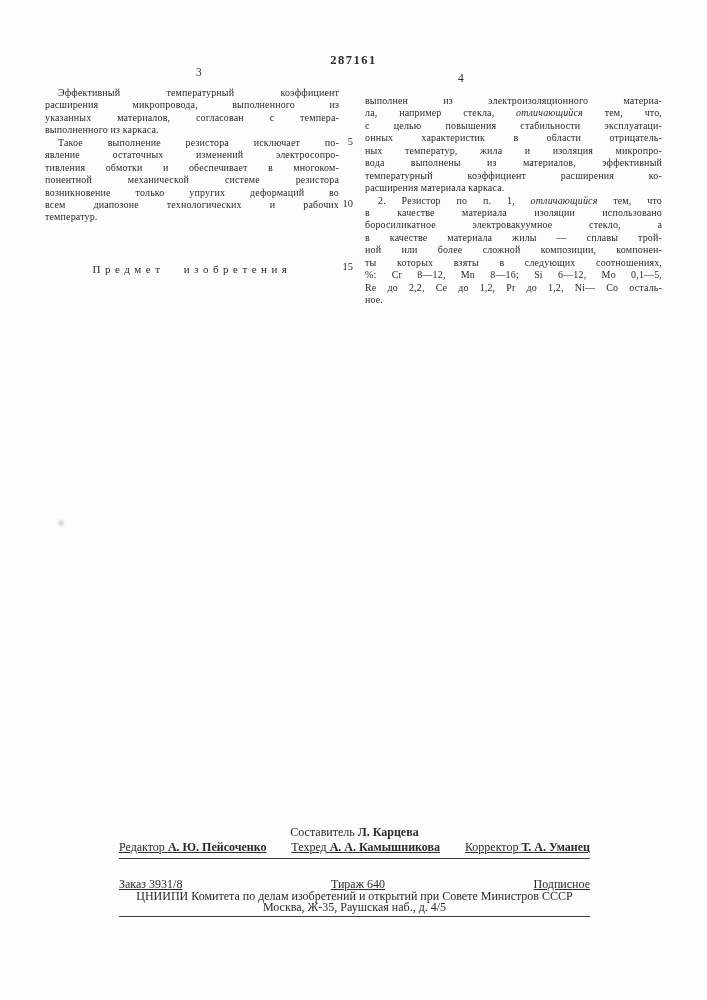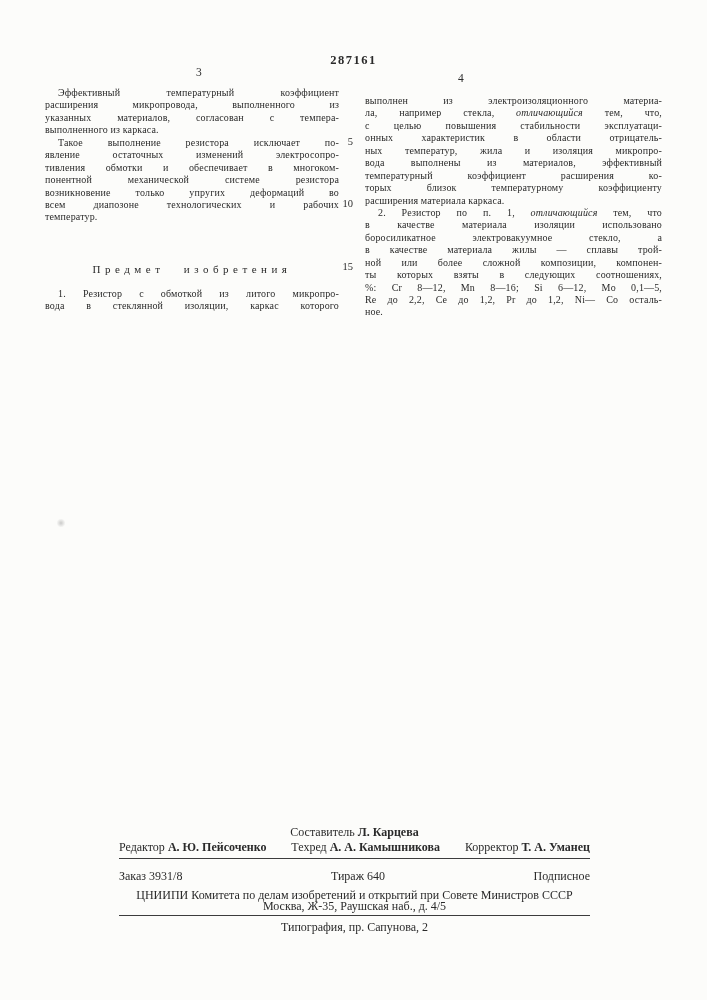--- a/index.html
+++ b/index.html
@@ -46,25 +46,25 @@
   }
   .mn-5  { top: 136px; }
   .mn-10 { top: 198px; }
   .mn-15 { top: 261px; }
 
   .footer {
     position: absolute; top: 827px; left: 119px; width: 471px;
     font-size: 12px; line-height: 11px;
   }
   .f-center { text-align: center; }
-  .f-row { display: flex; justify-content: space-between; }
+  .f-row { display: flex; justify-content: space-between; text-decoration: underline; }
   .f-credits { margin-top: 4px; }
   .f-rule { border-top: 1px solid #3c3c3c; margin-top: 5px; }
-  .f-order { margin-top: 12px; }
-  .f-org { margin-top: 8px; }
+  .f-order { margin-top: 20px; }
+  .f-org { margin-top: 1px; }
   .f-rule2 { margin-top: 3px; }
   .f-typo { margin-top: 6px; }
   .footer b { font-weight: bold; }
 
   .scan-speck {
     position: absolute; top: 518px; left: 57px; width: 8px; height: 10px;
     background: radial-gradient(circle, rgba(110,110,110,0.35) 0%, rgba(110,110,110,0.0) 70%);
   }
 </style>
 </head>
@@ -85,34 +85,29 @@
       <div class="line"><span>явление остаточных изменений электросопро-</span></div>
       <div class="line"><span>тивления обмотки и обеспечивает в многоком-</span></div>
       <div class="line"><span>понентной механической системе резистора</span></div>
       <div class="line"><span>возникновение только упругих деформаций во</span></div>
       <div class="line"><span>всем диапозоне технологических и рабочих</span></div>
       <div class="line end"><span>температур.</span></div>
     </div>
 
   <div class="section-heading">Предмет изобретения</div>
 
-  <div class="column col-left-claim">
-      <div class="line indent"><span>1. Резистор с обмоткой из литого микропро-</span></div>
-      <div class="line"><span>вода в стеклянной изоляции, каркас которого</span></div>
-    </div>
 
   <div class="column col-right">
       <div class="line"><span>выполнен из электроизоляционного материа-</span></div>
       <div class="line"><span>ла, например стекла, </span><em>отличающийся</em><span> тем, что,</span></div>
       <div class="line"><span>с целью повышения стабильности эксплуатаци-</span></div>
       <div class="line"><span>онных характеристик в области отрицатель-</span></div>
       <div class="line"><span>ных температур, жила и изоляция микропро-</span></div>
       <div class="line"><span>вода выполнены из материалов, эффективный</span></div>
       <div class="line"><span>температурный коэффициент расширения ко-</span></div>
-      <div class="line"><span>торых близок температурному коэффициенту</span></div>
       <div class="line end"><span>расширения материала каркаса.</span></div>
       <div class="line indent"><span>2. Резистор по п. 1, </span><em>отличающийся</em><span> тем, что</span></div>
       <div class="line"><span>в качестве материала изоляции использовано</span></div>
       <div class="line"><span>боросиликатное электровакуумное стекло, а</span></div>
       <div class="line"><span>в качестве материала жилы — сплавы трой-</span></div>
       <div class="line"><span>ной или более сложной композиции, компонен-</span></div>
       <div class="line"><span>ты которых взяты в следующих соотношениях,</span></div>
       <div class="line"><span>%: Cr 8—12, Mn 8—16; Si 6—12, Mo 0,1—5,</span></div>
       <div class="line"><span>Re до 2,2, Ce до 1,2, Pr до 1,2, Ni— Co осталь-</span></div>
       <div class="line end"><span>ное.</span></div>
@@ -145,16 +140,15 @@
     </div>
     <div class="f-rule"></div>
     <div class="f-row f-order">
       <span>Заказ 3931/8</span>
       <span>Тираж 640</span>
       <span>Подписное</span>
     </div>
     <div class="f-center f-org">ЦНИИПИ Комитета по делам изобретений и открытий при Совете Министров СССР</div>
     <div class="f-center">Москва, Ж-35, Раушская наб., д. 4/5</div>
     <div class="f-rule f-rule2"></div>
-    <div class="f-center f-typo">Типография, пр. Сапунова, 2</div>
   </div>
 
 </div>
 
 </body></html>

